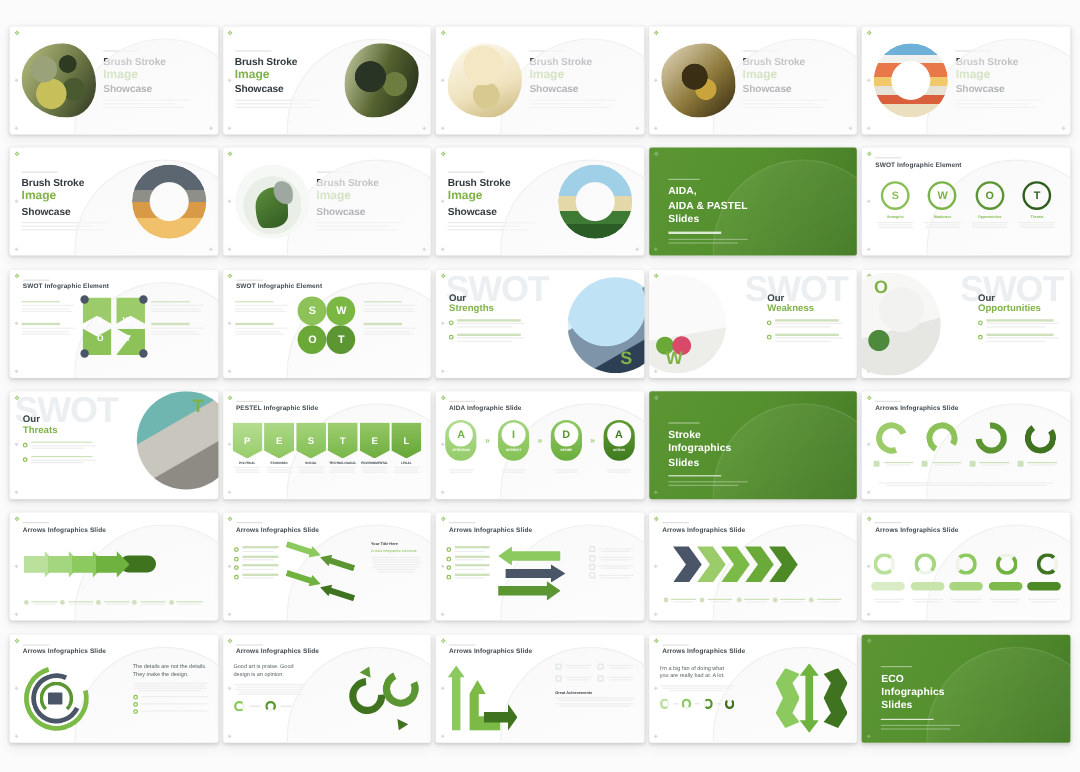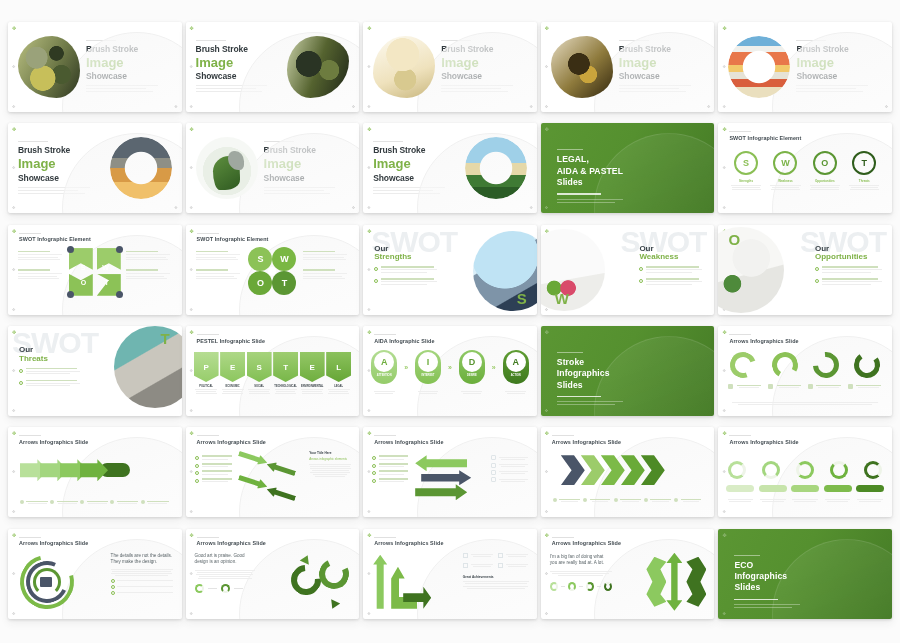--- a/index.html
+++ b/index.html
@@ -51,21 +51,21 @@
   .mk-ml { left: 4px; top: 50%; transform: translateY(-50%); }
   .mk-bl { left: 4px; bottom: 3px; }
   .mk-br { right: 4px; bottom: 3px; }
   .card.green .mk { color: rgba(255,255,255,.35); }
 
   
   .bs { display: flex; align-items: center; height: 100%; padding: 0 10px; gap: 6px; }
   .bs.rev { flex-direction: row-reverse; }
   .bs-txt { flex: 1 1 auto; }
   .bs-l1, .bs-l3 { font-size: 8.5px; font-weight: bold; color: #333b3f; line-height: 1.28; letter-spacing: -.1px; }
-  .bs-l2 { font-size: 13px; font-weight: bold; color: #7fb248; line-height: 1.28; }
+  .bs-l2 { font-size: 10px; font-weight: bold; color: #7fb248; line-height: 1.28; }
   .bs-kick { width: 30px; height: 1px; background: #e2e2e2; margin-bottom: 3px; }
   .lines { margin-top: 3px; }
   .ln { height: 1px; background: #ececec; margin-bottom: 2px; }
   .bs-img { flex: 0 0 auto; width: 62px; height: 62px; position: relative; }
 
   
   .brush {
     width: 100%; height: 100%;
     border-radius: 50%;
     mask-image: radial-gradient(circle at 50% 50%, transparent 36%, #000 38%, #000 100%);
@@ -336,21 +336,21 @@
       </div>
     </div>
   </div>
 
   <div class="card green">
     <div class="swoosh"></div>
     <span class="mk mk-tl">✥</span>
     <span class="mk mk-bl">✥</span>
     <div class="gcov">
       <div class="pre"></div>
-      <div class="gt">LEGAL,</div>
+      <div class="gt">AIDA,</div>
       <div class="gt">AIDA &amp; PASTEL</div>
       <div class="gt">Slides</div>
       <div class="grule"></div>
       <div class="gl" style="width:66px"></div>
       <div class="gl" style="width:58px"></div>
     </div>
   </div>
 
   <div class="card">
     <div class="swoosh"></div>

